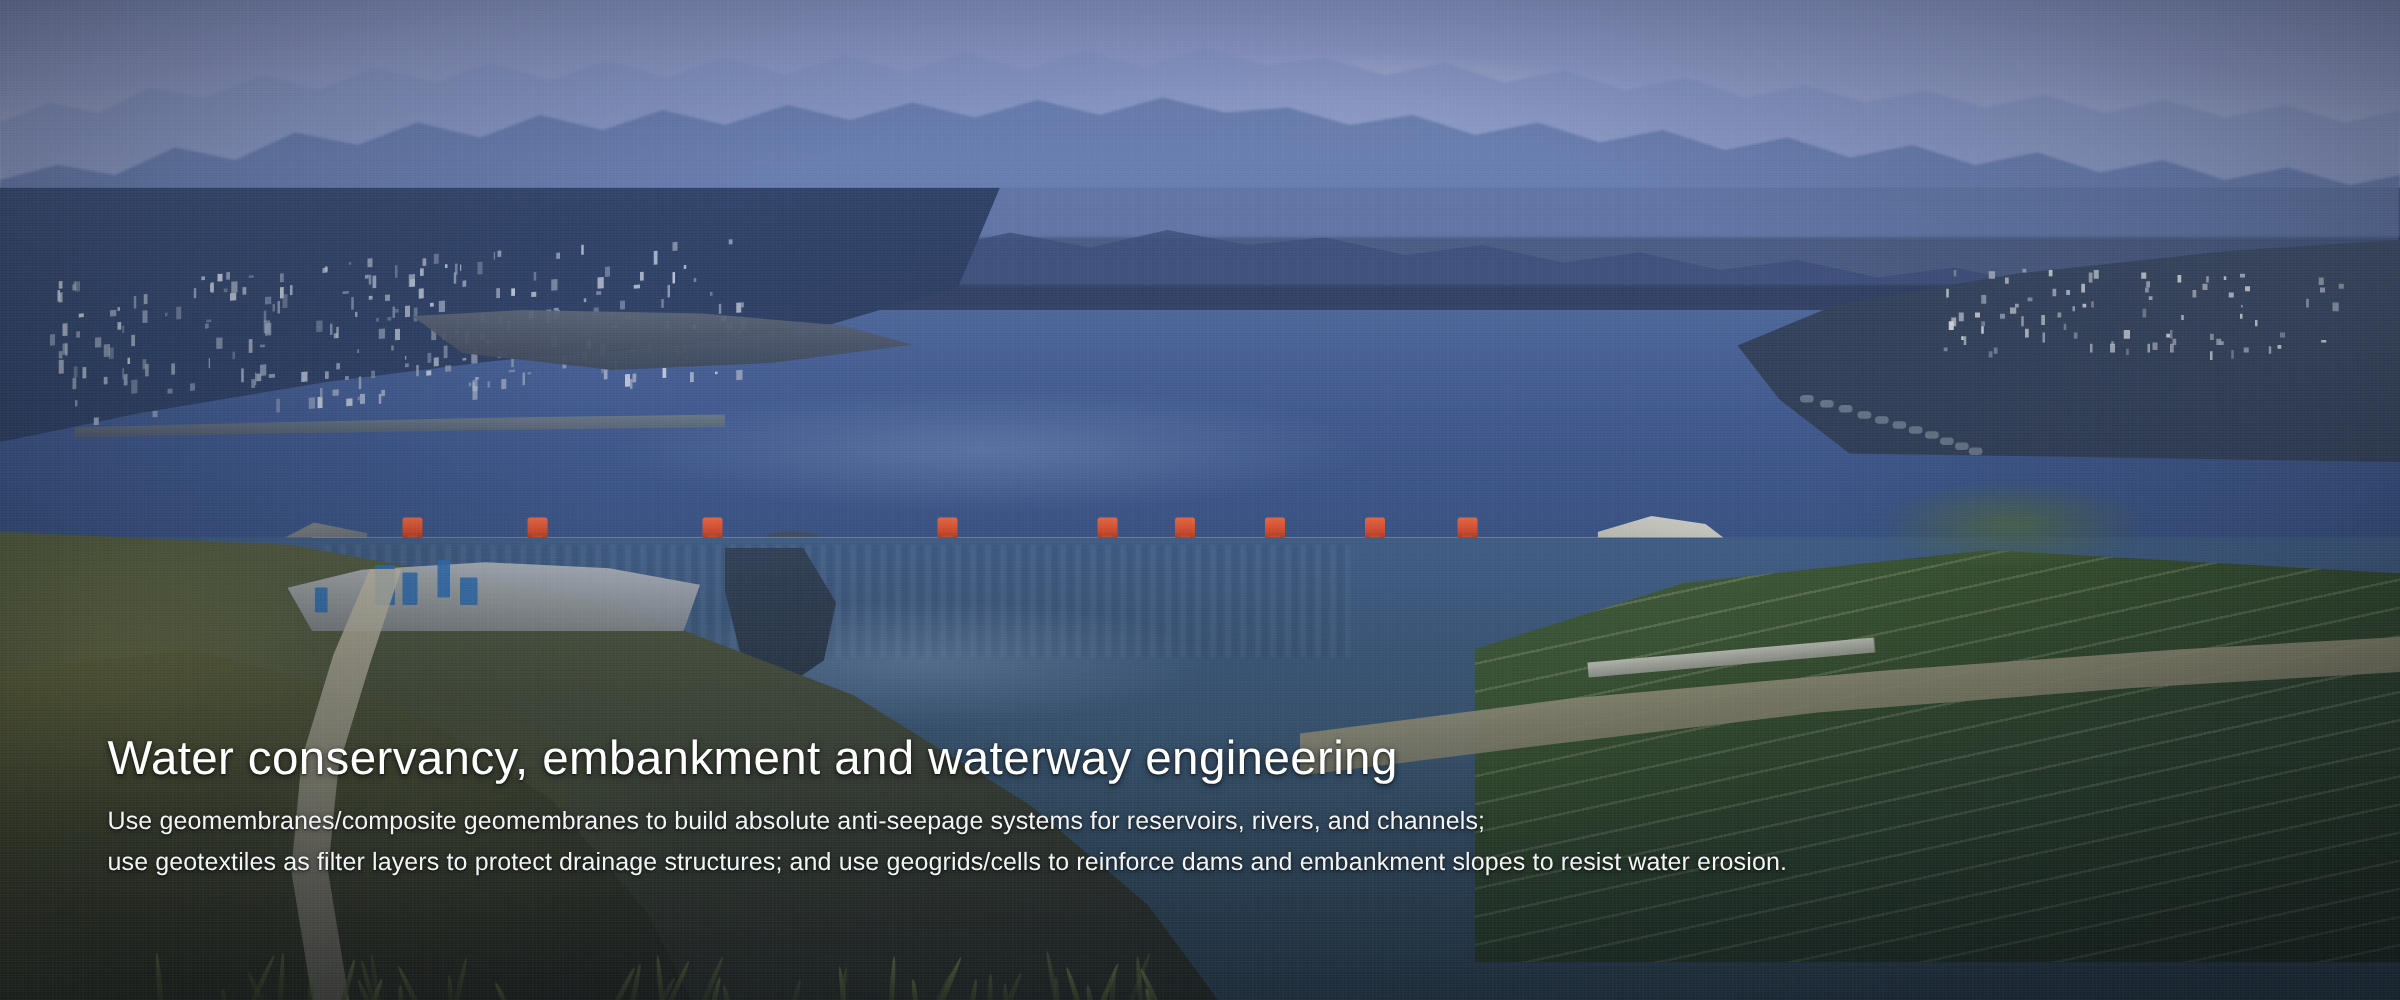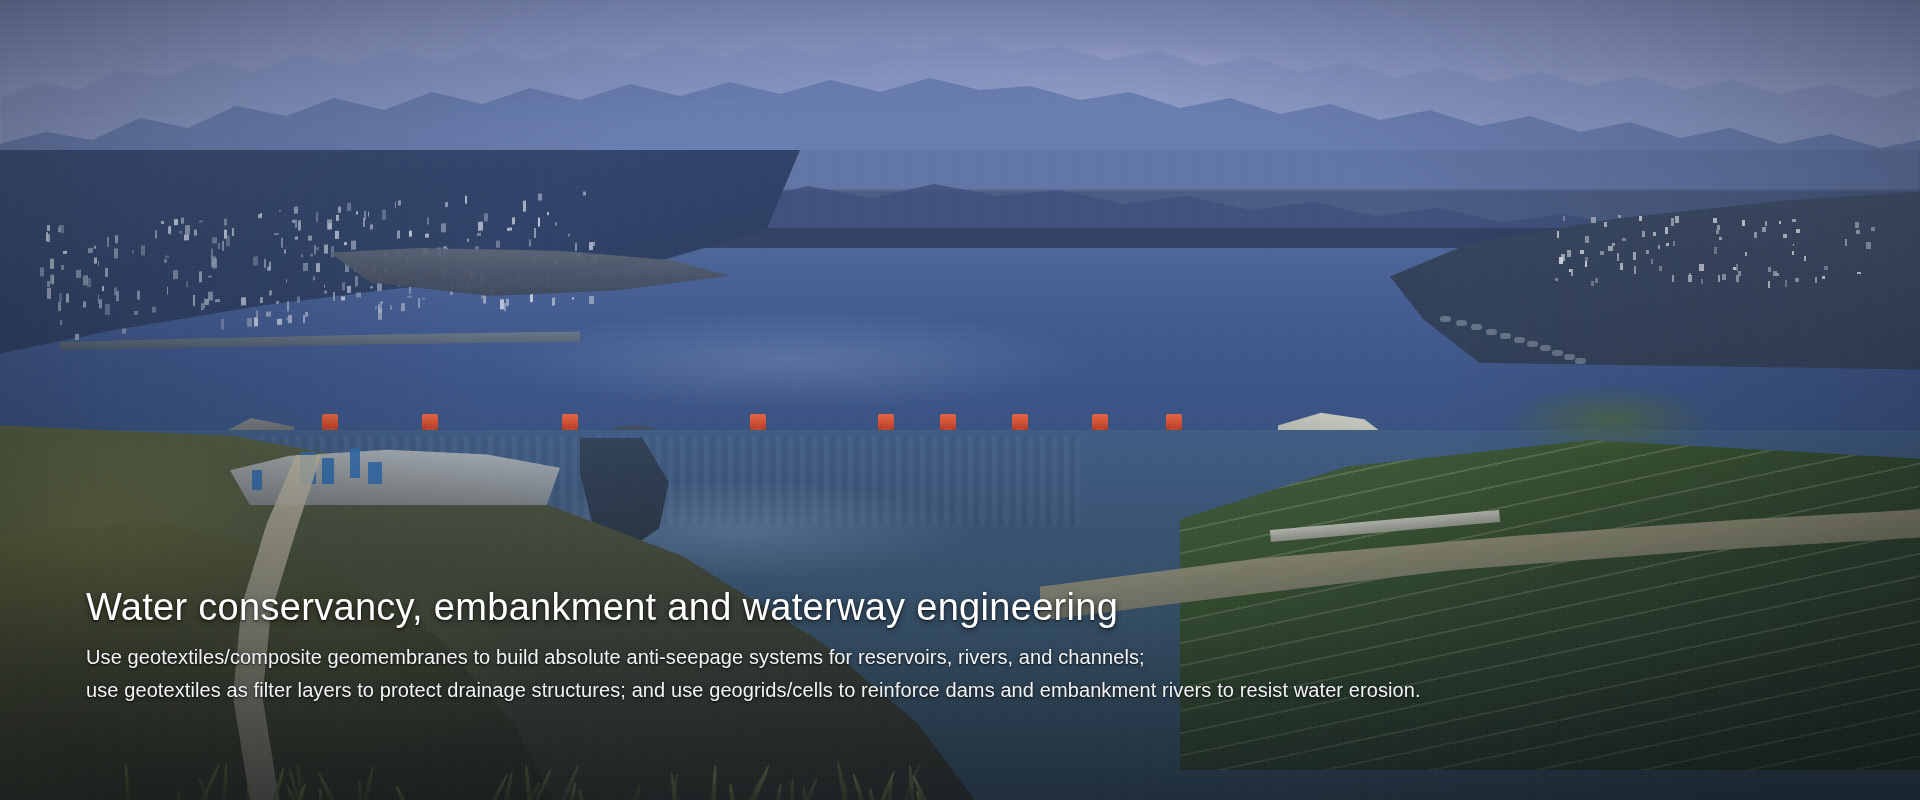--- a/index.html
+++ b/index.html
@@ -761,18 +761,18 @@
       </div>
 
     <div class="grade"></div>
     <div class="vignette"></div>
     <div class="noise"></div>
   </div>
 
   <div class="caption">
     <div class="caption-title">Water conservancy, embankment and waterway engineering</div>
     <div class="caption-body">
-      <div class="caption-line">Use geotextiles/composite geomembranes to build absolute anti-seepage systems for reservoirs, rivers, and channels;</div>
-      <div class="caption-line">use geotextiles as filter layers to protect drainage structures; and use geogrids/cells to reinforce dams and embankment rivers to resist water erosion.</div>
+      <div class="caption-line">Use geomembranes/composite geomembranes to build absolute anti-seepage systems for reservoirs, rivers, and channels;</div>
+      <div class="caption-line">use geotextiles as filter layers to protect drainage structures; and use geogrids/cells to reinforce dams and embankment slopes to resist water erosion.</div>
     </div>
   </div>
 
 </div>
 
 </body></html>

